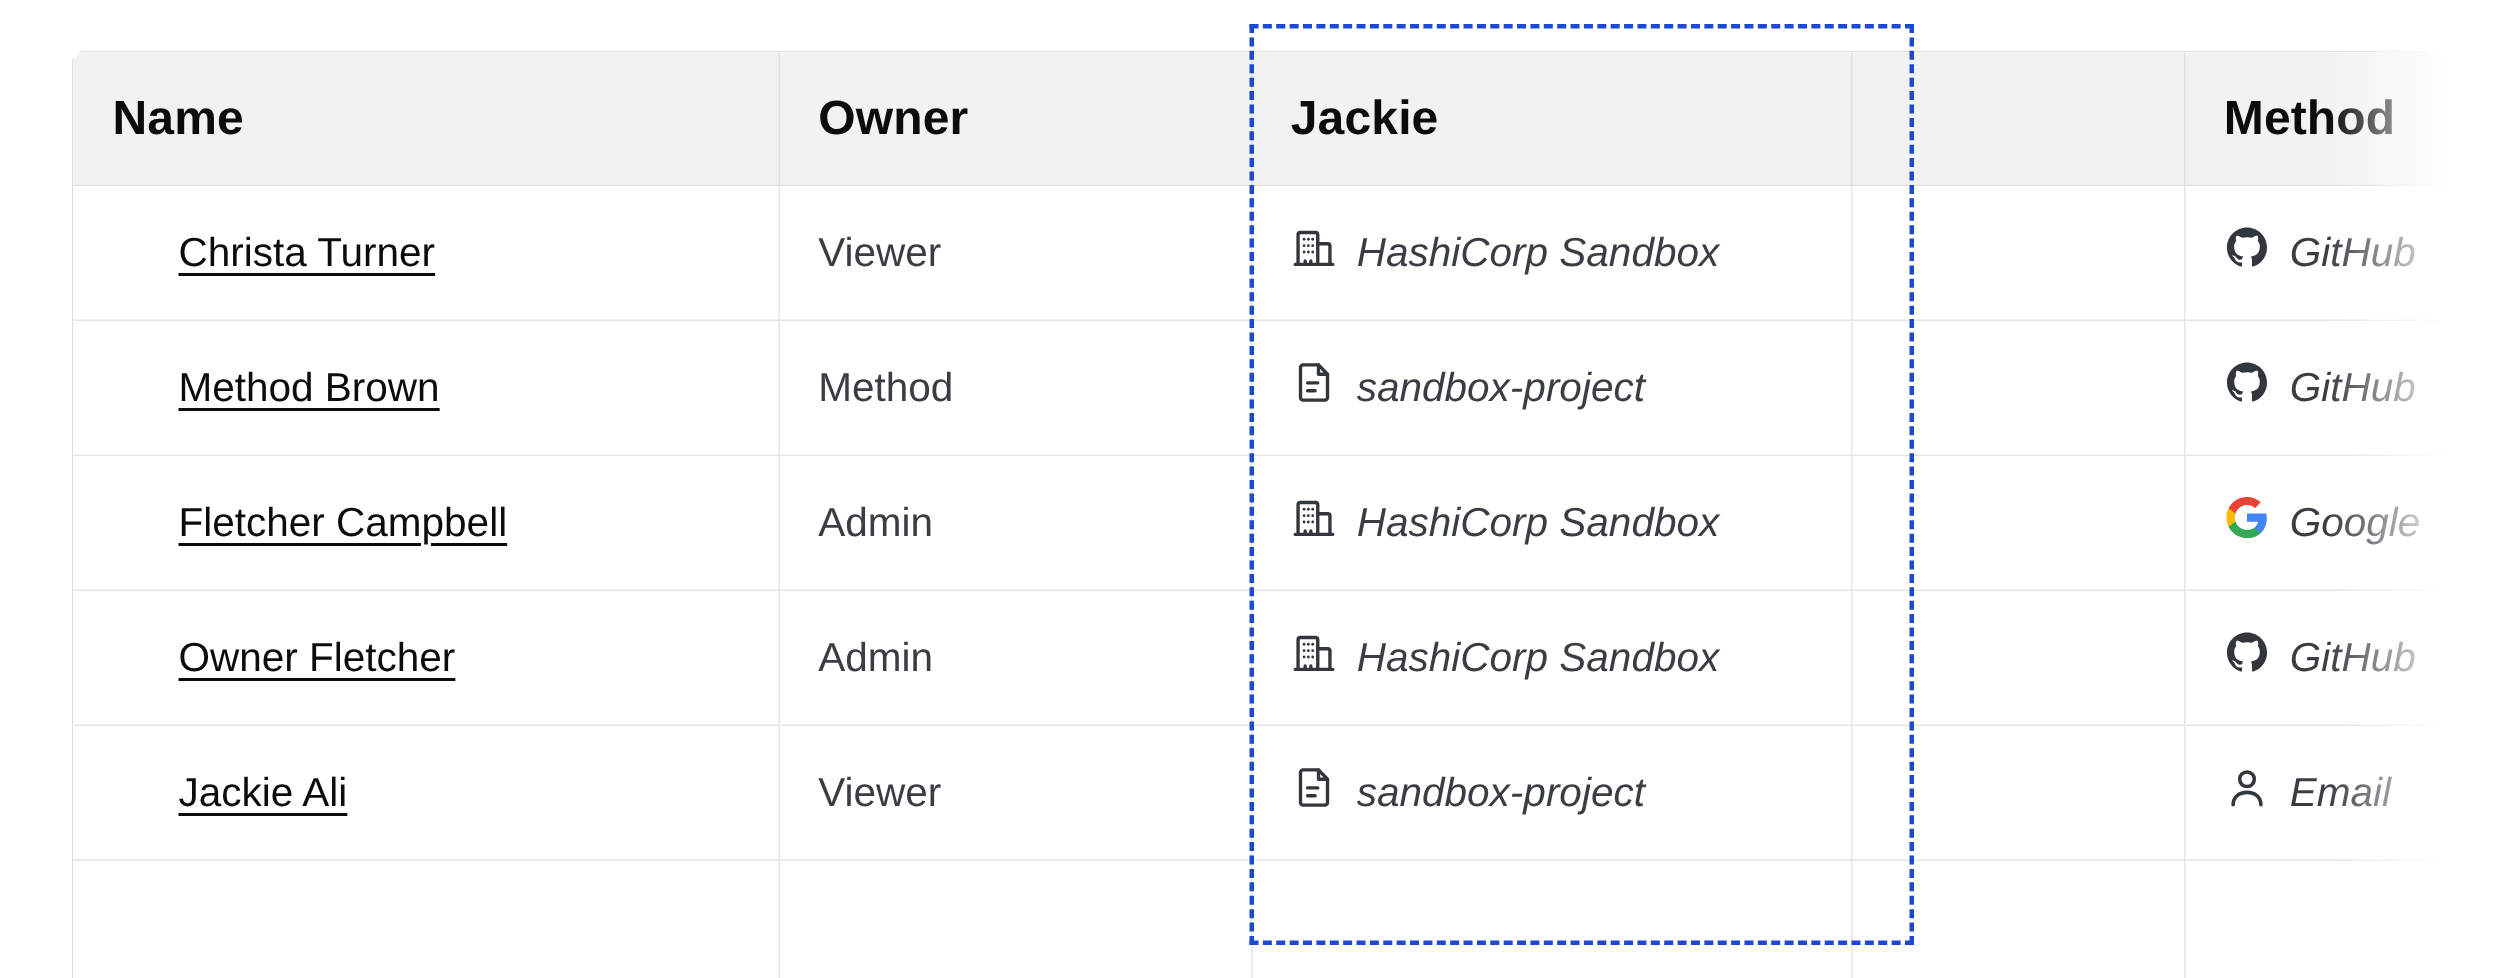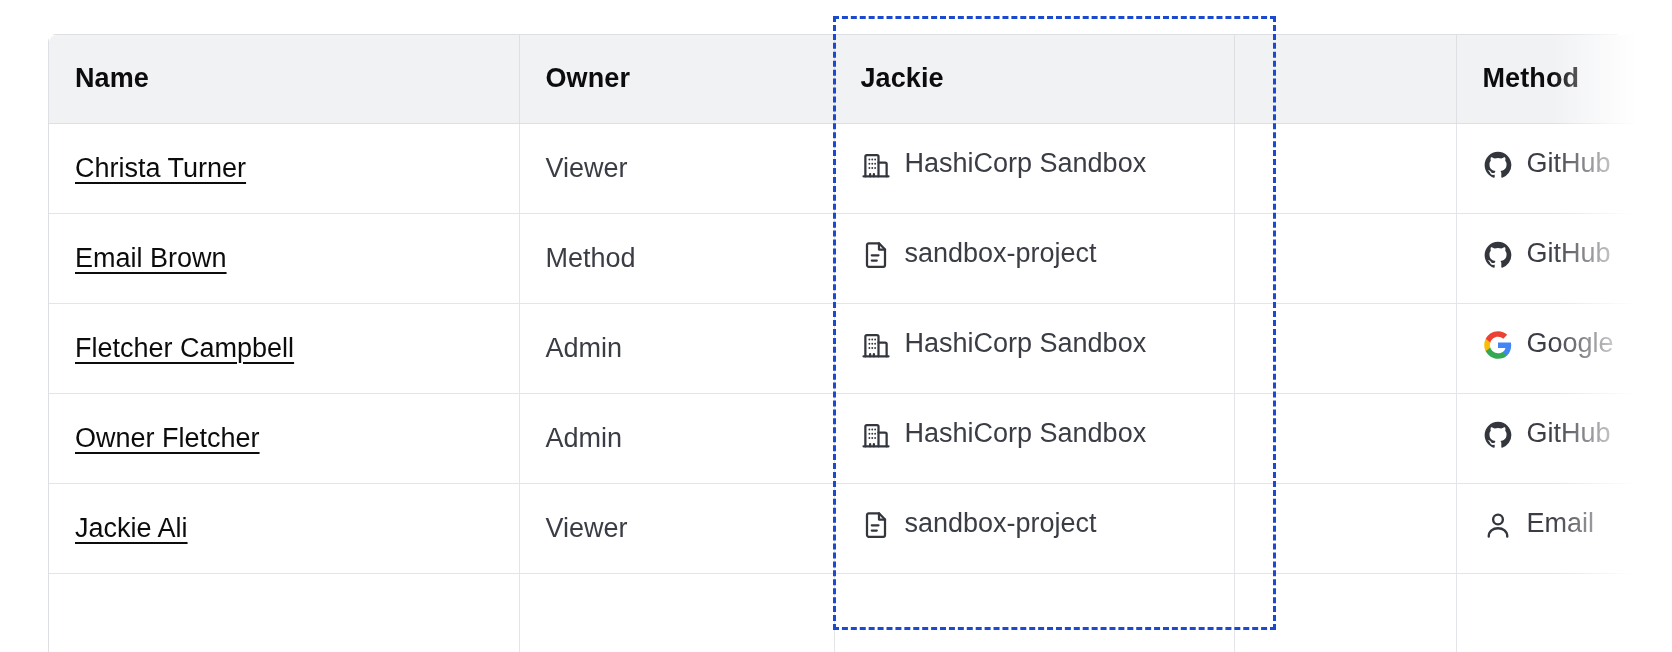--- a/index.html
+++ b/index.html
@@ -58,21 +58,21 @@
   col.c-method { width: 263px; }
 
   thead th {
     height: 88px;
     background: #f1f2f4;
     border-bottom: 1px solid #dedfe3;
     border-right: 1px solid #dedfe3;
     padding: 0 0 0 26px;
     text-align: left;
     vertical-align: middle;
-    font-size: 27px;
+    font-size: 32px;
     font-weight: 700;
     color: #0c0c0e;
     letter-spacing: 0.1px;
     box-sizing: border-box;
     white-space: nowrap;
   }
   thead th:first-child { border-radius: 8px 0 0 0; }
   thead th.last-col { border-right: none; }
 
   tbody td {
@@ -90,26 +90,28 @@
   tbody td.last-col { border-right: none; }
 
   tbody tr.empty-row td { height: 90px; }
 
   a.name-link {
     color: #0c0c0e;
     text-decoration: underline;
     text-underline-offset: 5px;
     text-decoration-thickness: 2px;
     font-size: 27px;
+    margin-left: 44px;
   }
 
   .cell-inline {
     display: flex;
-    align-items: flex-start;
+    align-items: center;
     gap: 14px;
+    font-style: italic;
   }
   .cell-inline .label { line-height: 1; }
 
   .gicon { flex: 0 0 auto; display: block; }
 
   
   .right-fade {
     position: absolute;
     left: 1552px;
     top: 0;
@@ -194,21 +196,21 @@
                     <path fill="#33363d" d="M12 1.3C6.1 1.3 1.3 6.1 1.3 12c0 4.73 3.07 8.74 7.32 10.16.53.1.73-.23.73-.51 0-.25-.01-.92-.01-1.8-2.98.65-3.61-1.43-3.61-1.43-.49-1.24-1.19-1.57-1.19-1.57-.97-.66.07-.65.07-.65 1.08.08 1.64 1.11 1.64 1.11.96 1.64 2.51 1.17 3.12.89.1-.69.37-1.17.68-1.44-2.38-.27-4.88-1.19-4.88-5.29 0-1.17.42-2.13 1.1-2.88-.11-.27-.48-1.36.1-2.83 0 0 .9-.29 2.95 1.1a10.2 10.2 0 0 1 5.37 0c2.05-1.39 2.95-1.1 2.95-1.1.58 1.47.21 2.56.1 2.83.69.75 1.1 1.71 1.1 2.88 0 4.11-2.5 5.02-4.89 5.28.38.33.72.98.72 1.98 0 1.43-.01 2.58-.01 2.93 0 .28.19.62.74.51A10.72 10.72 0 0 0 22.7 12c0-5.9-4.8-10.7-10.7-10.7z"></path>
                   </svg>
                 </span>
                 <span class="label">GitHub</span>
               </div>
             </td>
           </tr>
 
           <tr>
             <td>
-              <a class="name-link" href="#">Email Brown</a>
+              <a class="name-link" href="#">Method Brown</a>
             </td>
             <td>Method</td>
             <td>
               <div class="cell-inline">
                 <span class="gicon">
                   <svg width="30" height="30" viewBox="0 0 24 24" fill="none" stroke="#33363d" stroke-width="1.8" stroke-linecap="round" stroke-linejoin="round">
                     <path d="M14.4 2.6H6.2a1.4 1.4 0 0 0-1.4 1.4v16a1.4 1.4 0 0 0 1.4 1.4h11.6a1.4 1.4 0 0 0 1.4-1.4V7.6z"></path>
                     <path d="M14.4 2.6v5h4.8"></path>
                     <path d="M8.6 12.2h5.4"></path>
                     <path d="M8.6 16.4h4"></path>

